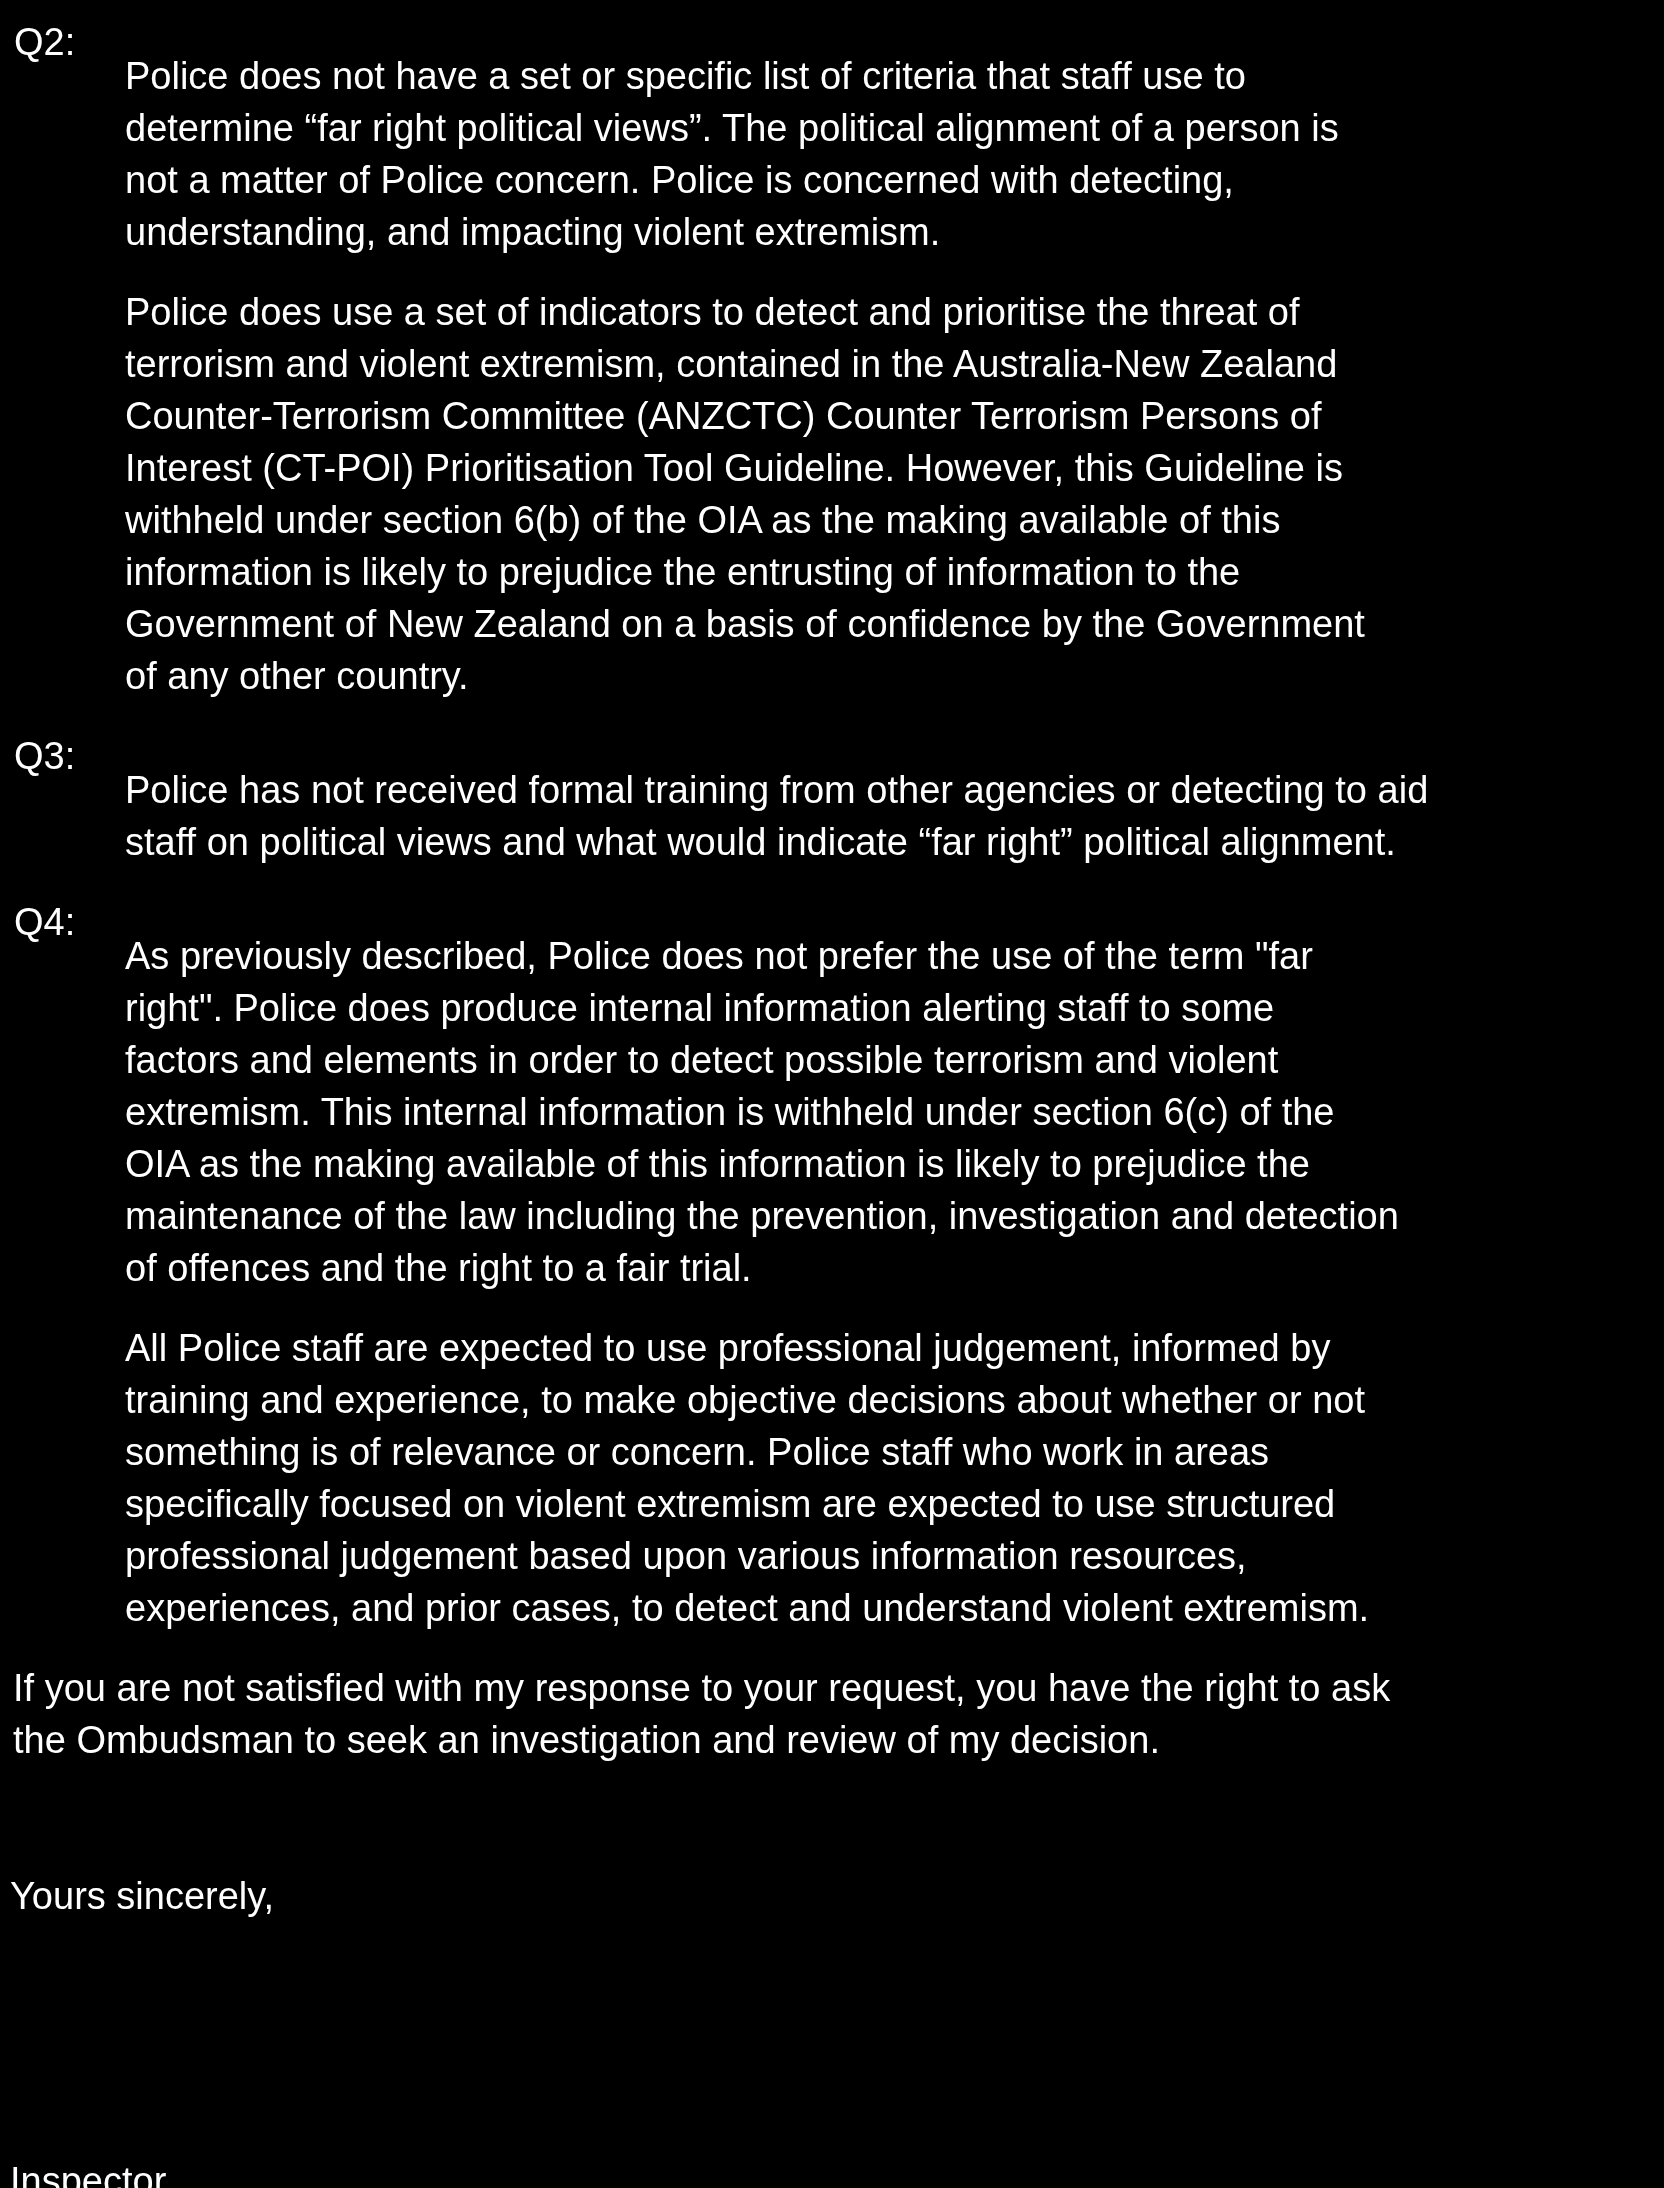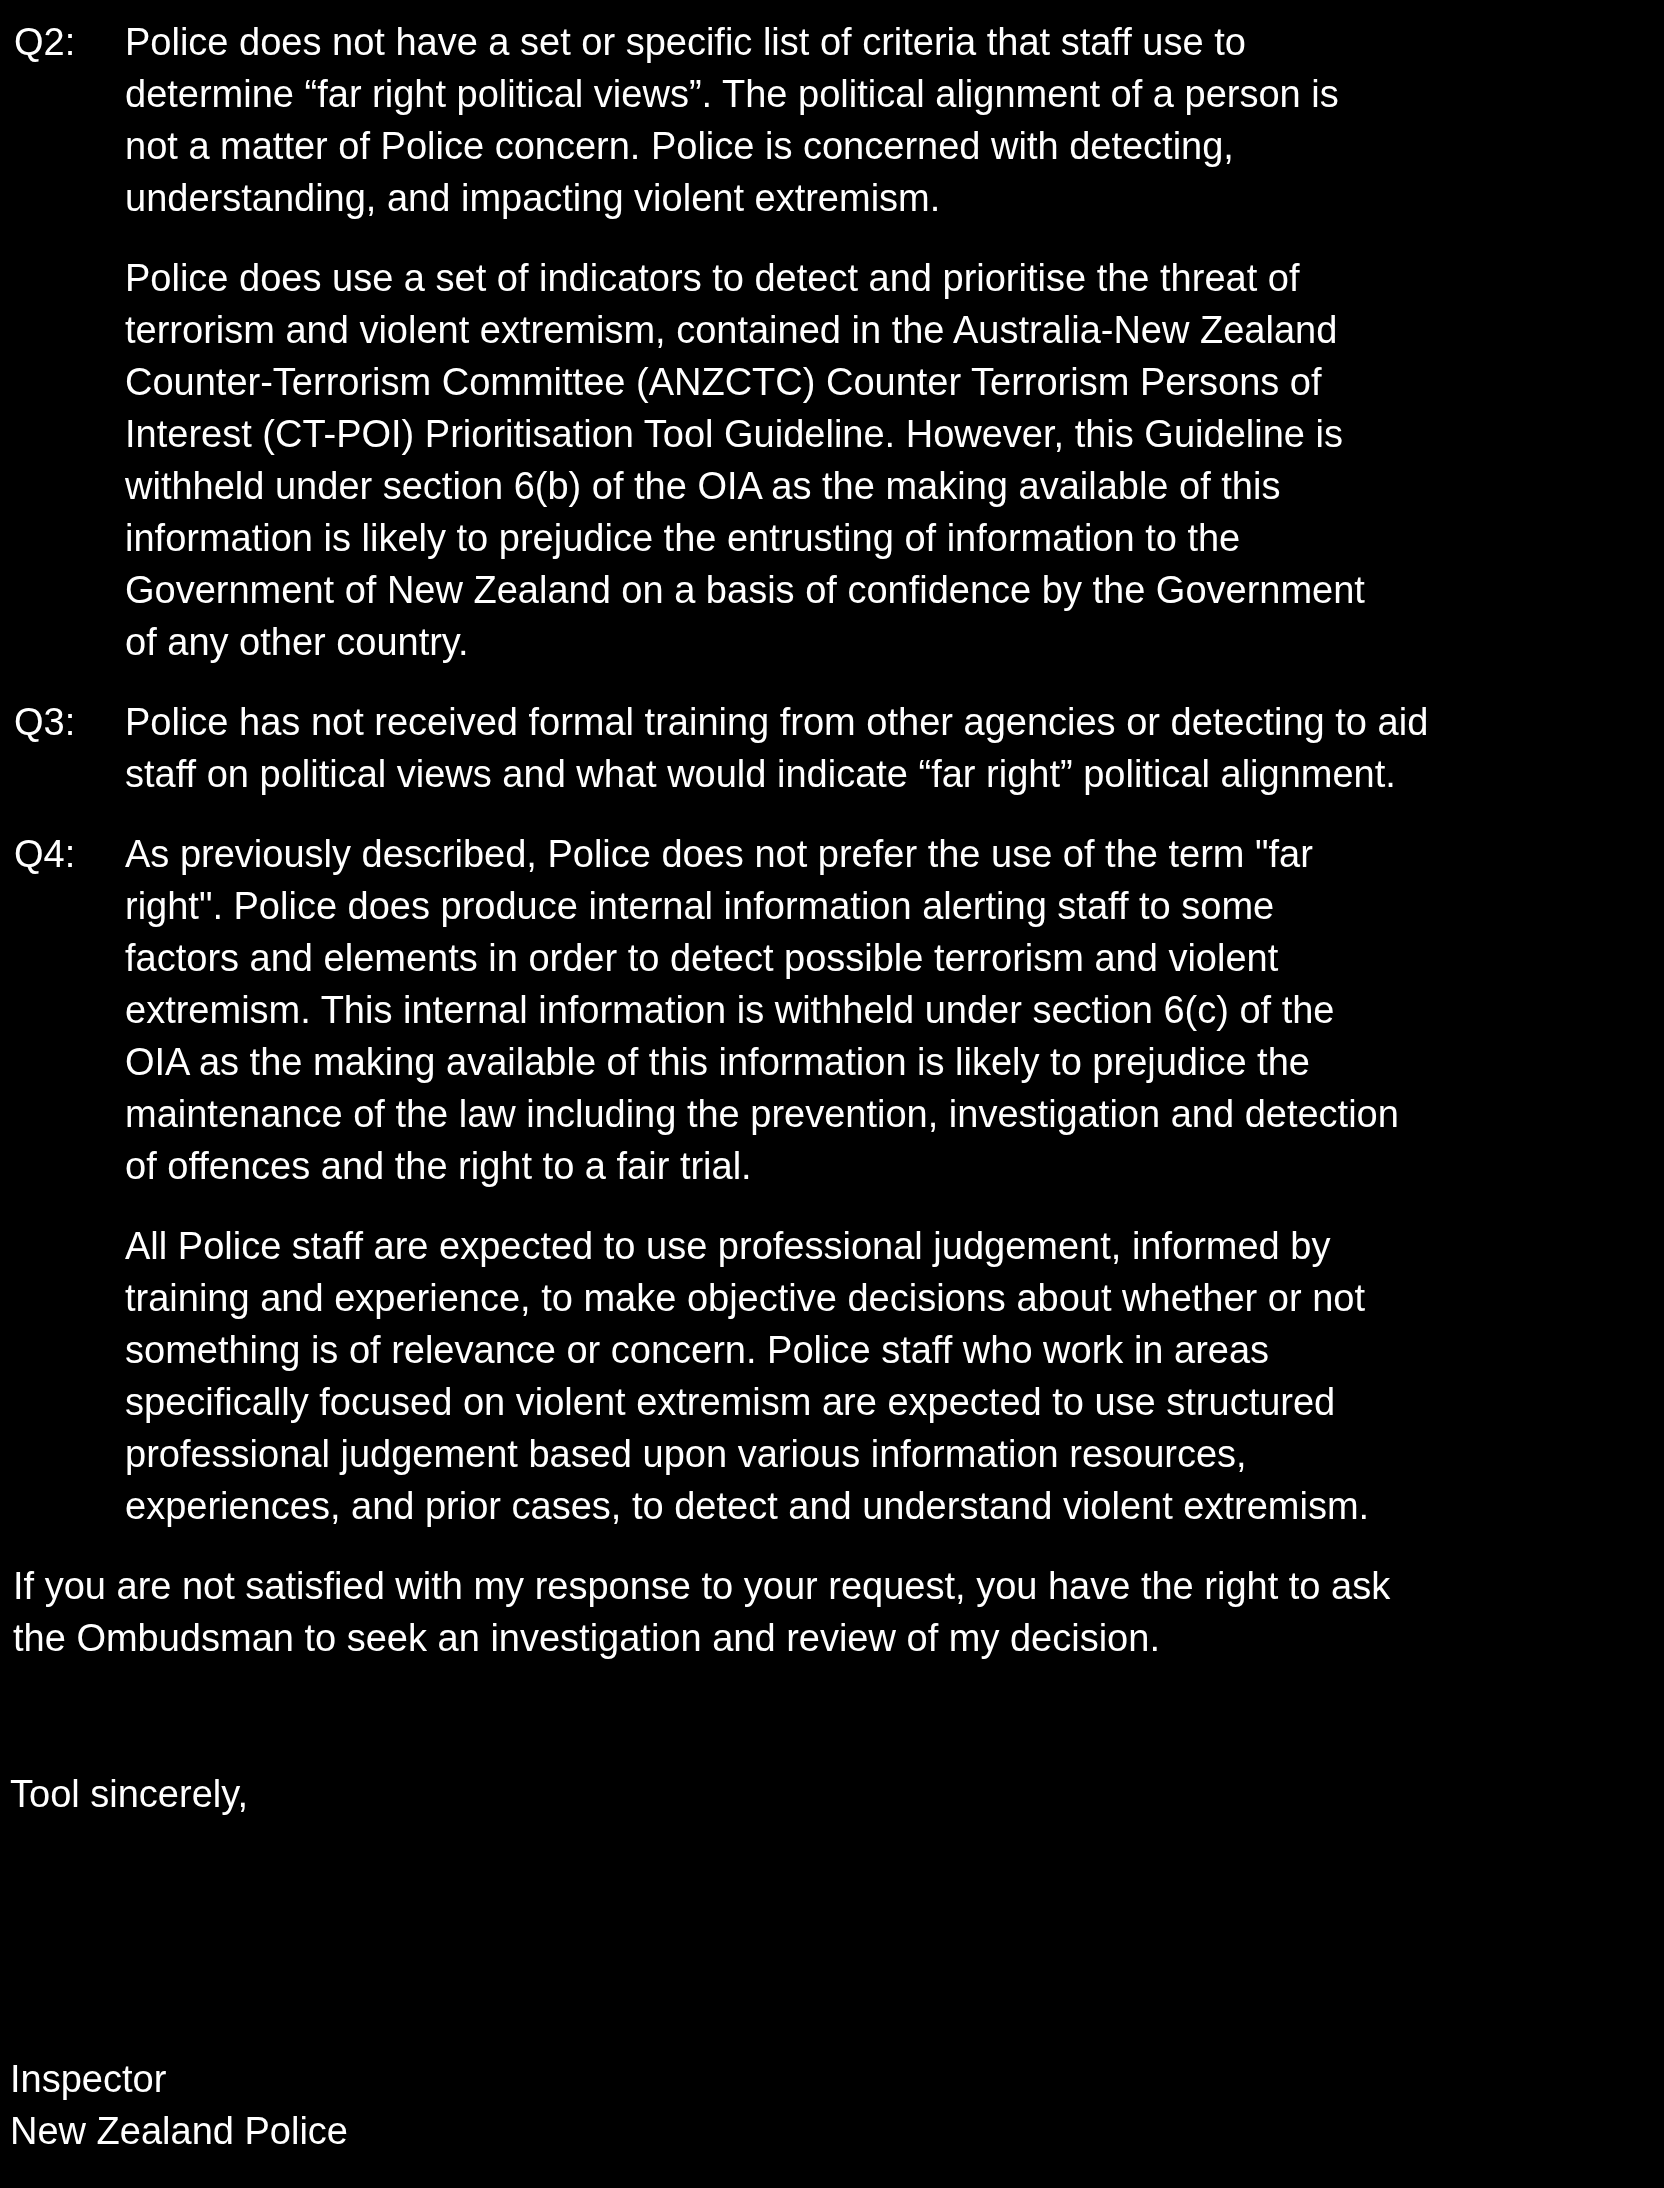--- a/index.html
+++ b/index.html
@@ -29,20 +29,21 @@
   }
   .qa-label {
     flex: 0 0 125px;
     box-sizing: border-box;
     padding-left: 14px;
     white-space: nowrap;
   }
   .qa-body {
     flex: 1 1 auto;
     min-width: 0;
+    margin-top: 34px;
   }
   .para {
     margin: 0 0 28px 0;
     white-space: pre-line;
   }
   .closing-para {
     margin: 0 0 28px 0;
     padding-left: 13px;
     white-space: pre-line;
   }
@@ -105,20 +106,20 @@
 something is of relevance or concern. Police staff who work in areas
 specifically focused on violent extremism are expected to use structured
 professional judgement based upon various information resources,
 experiences, and prior cases, to detect and understand violent extremism.</p>
     </div>
   </div>
 
   <p class="closing-para">If you are not satisfied with my response to your request, you have the right to ask
 the Ombudsman to seek an investigation and review of my decision.</p>
 
-  <div class="valediction">Tool sincerely,</div>
+  <div class="valediction">Yours sincerely,</div>
 
   <div class="signature-block">
     <div class="sig-line">Inspector</div>
     <div class="sig-line">New Zealand Police</div>
   </div>
 
 </div>
 
 </body></html>

